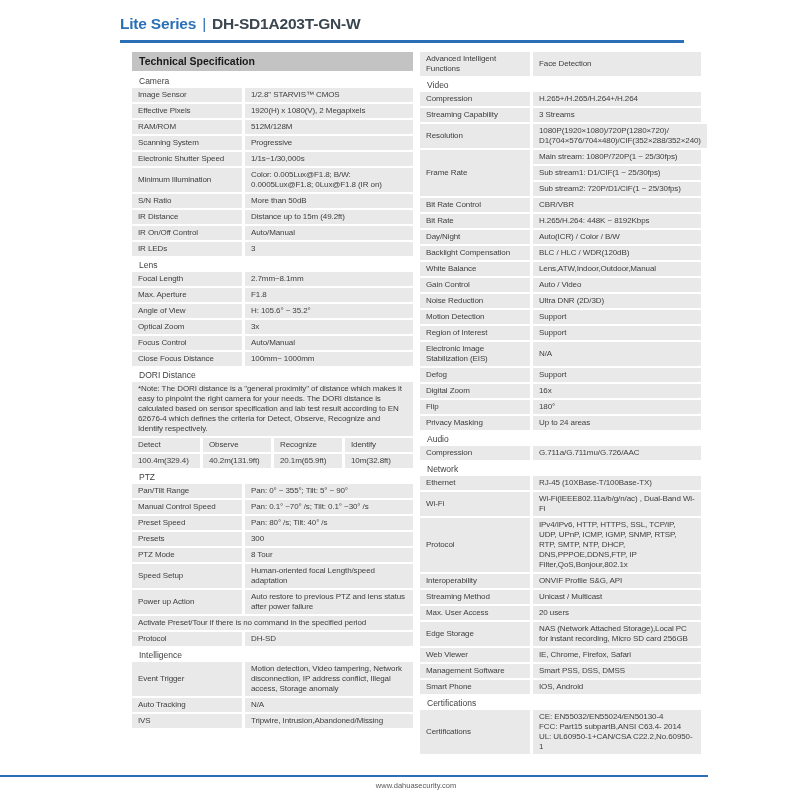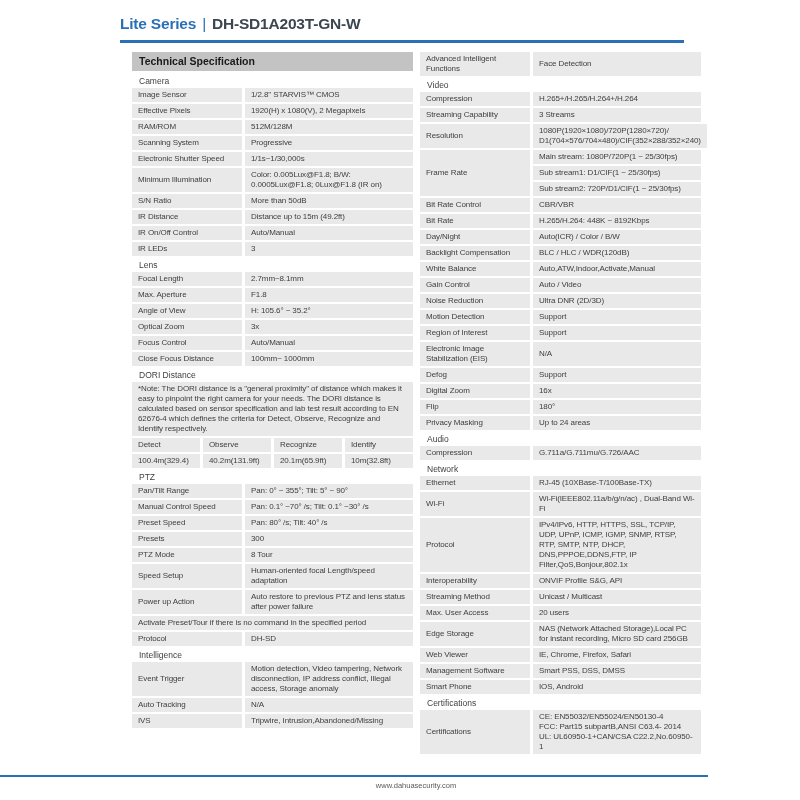--- a/index.html
+++ b/index.html
@@ -227,21 +227,21 @@
         <div class="row">
           <div class="cell label-cell">Day/Night</div>
           <div class="cell value-cell">Auto(ICR) / Color / B/W</div>
         </div>
         <div class="row">
           <div class="cell label-cell">Backlight Compensation</div>
           <div class="cell value-cell">BLC / HLC / WDR(120dB)</div>
         </div>
         <div class="row">
           <div class="cell label-cell">White Balance</div>
-          <div class="cell value-cell">Auto,ATW,Indoor,Activate,Manual</div>
+          <div class="cell value-cell">Lens,ATW,Indoor,Outdoor,Manual</div>
         </div>
         <div class="row">
           <div class="cell label-cell">Gain Control</div>
           <div class="cell value-cell">Auto / Video</div>
         </div>
         <div class="row">
           <div class="cell label-cell">Noise Reduction</div>
           <div class="cell value-cell">Ultra DNR (2D/3D)</div>
         </div>
         <div class="row">

